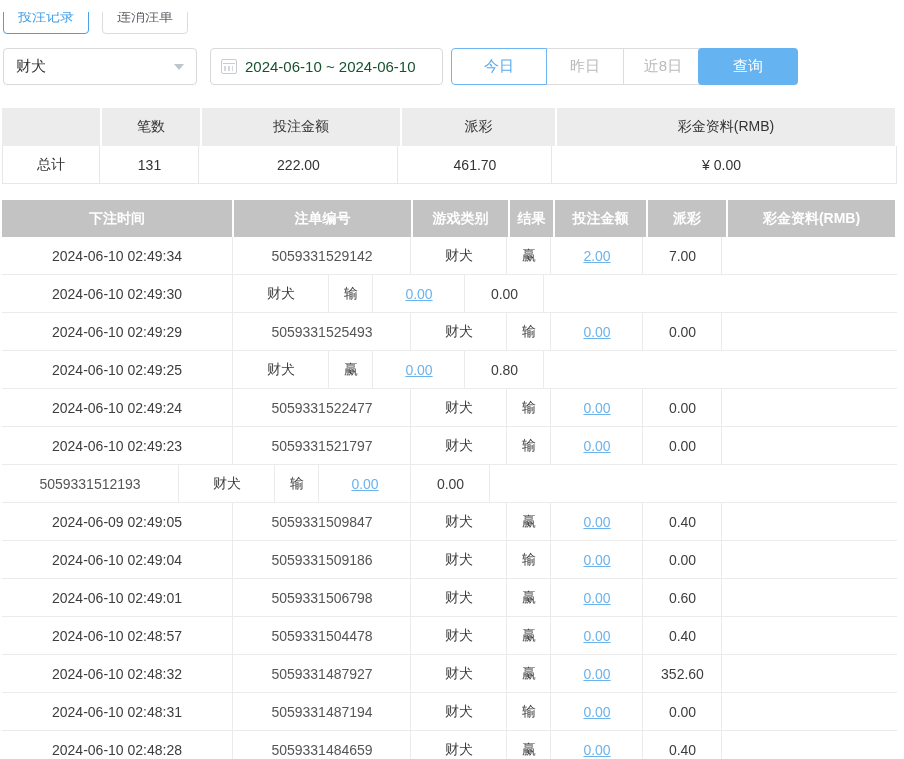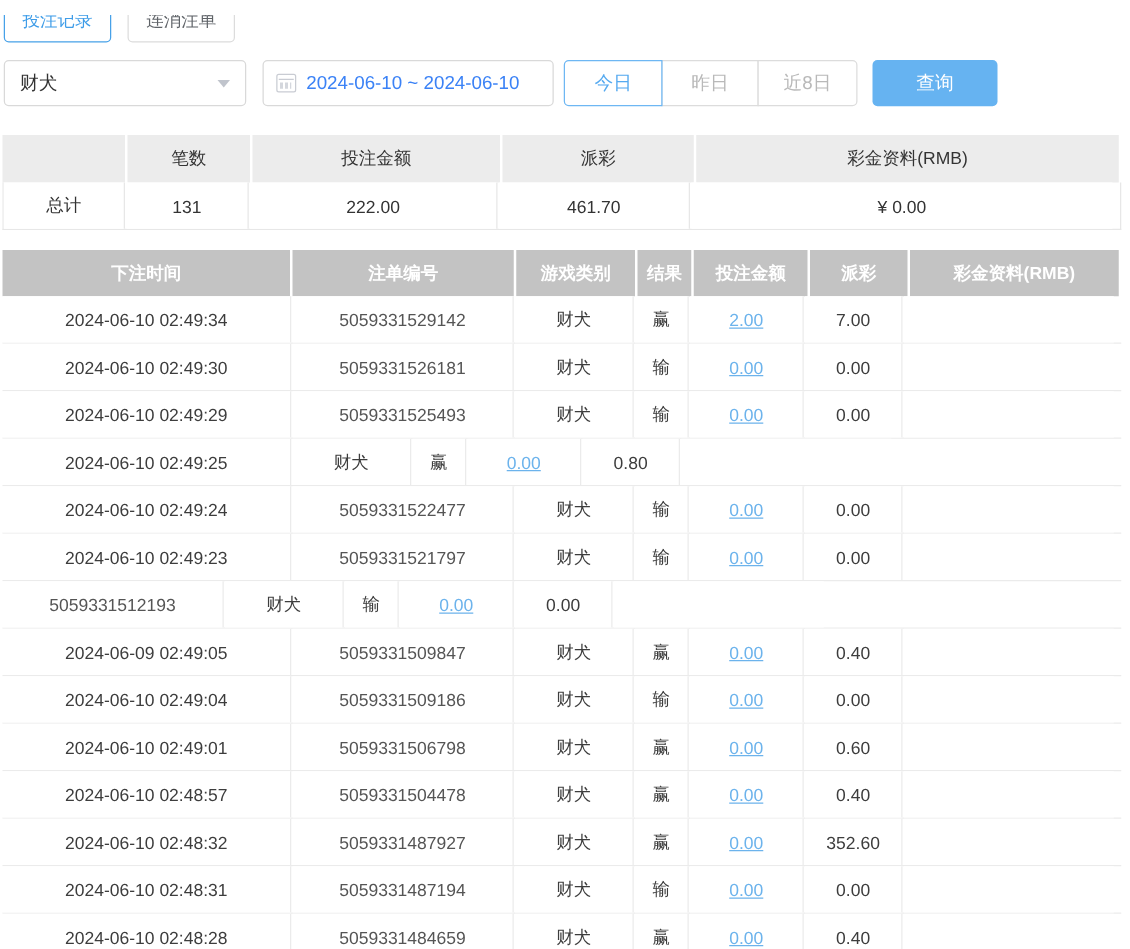--- a/index.html
+++ b/index.html
@@ -17,35 +17,35 @@
   
   .filters { position:absolute; top:36px; left:0; width:904px; height:37px; }
   .select { position:absolute; left:3px; top:0; width:194px; height:37px;
             border:1px solid #d9d9d9; border-radius:4px; background:#fff;
             display:flex; align-items:center; padding:0 12px; font-size:15px; color:#333; }
   .select .caret { margin-left:auto; width:0; height:0;
             border-left:5px solid transparent; border-right:5px solid transparent;
             border-top:6px solid #c0c4cc; }
   .date-input { position:absolute; left:210px; top:0; width:233px; height:37px;
             border:1px solid #d9d9d9; border-radius:4px; background:#fff;
-            display:flex; align-items:center; padding:0 10px; font-size:15px; color:#3b82f6; }
+            display:flex; align-items:center; padding:0 10px; font-size:15px; color:#14532d; }
   .cal-icon { width:16px; height:15px; border:1px solid #c9ccd3; border-radius:2px;
             margin-right:8px; position:relative; flex:0 0 auto; }
   .cal-icon::before { content:""; position:absolute; left:1px; right:1px; top:3px;
             height:1px; background:#c9ccd3; }
   .cal-icon::after { content:""; position:absolute; left:2px; top:6px; width:9px; height:5px;
             background:repeating-linear-gradient(90deg,#d4d7dd 0 2px,transparent 2px 4px); }
   .btn-group { position:absolute; left:451px; top:0; height:37px; display:flex; }
   .qbtn { height:37px; background:#fff; border:1px solid #dcdcdc; font-size:15px;
           color:#b9b9b9; cursor:pointer; margin-left:-1px;
           font-family:"Liberation Sans","DejaVu Sans",sans-serif; }
   .qbtn:first-child { margin-left:0; border-radius:4px 0 0 4px; }
   .qbtn:last-child { border-radius:0 4px 4px 0; }
   .qbtn.active { border:1px solid #6eb7f3; color:#56aaf0; position:relative; z-index:2; }
-  .q-today { width:79px; } .q-yesterday { width:78px; } .q-8days { width:80px; }
+  .q-today { width:96px; } .q-yesterday { width:78px; } .q-8days { width:80px; }
   .query-btn { position:absolute; left:698px; top:0; width:100px; height:37px;
           background:#66b3f1; color:#fff; font-size:15px; border:none; border-radius:4px;
           cursor:pointer; font-family:"Liberation Sans","DejaVu Sans",sans-serif; }
 
   
   .summary { position:absolute; top:96px; left:2px; width:895px; font-size:14px; }
   .s-head { display:flex; height:38px; }
   .s-head .cell { background:#ececec; color:#333; display:flex; align-items:center;
           justify-content:center; }
   .s-head .cell:not(:last-child) { margin-right:2px; }
@@ -134,21 +134,20 @@
     <div class="cell c3">赢</div>
     <div class="cell c4">
       <a class="bet-link">2.00</a>
     </div>
     <div class="cell c5">7.00</div>
     <div class="cell c6"></div>
   </div>
 
   <div class="t-row">
     <div class="cell c0">2024-06-10 02:49:30</div>
-    <div class="cell c1">5059331526181</div>
     <div class="cell c2">财犬</div>
     <div class="cell c3">输</div>
     <div class="cell c4">
       <a class="bet-link">0.00</a>
     </div>
     <div class="cell c5">0.00</div>
     <div class="cell c6"></div>
   </div>
 
   <div class="t-row">

